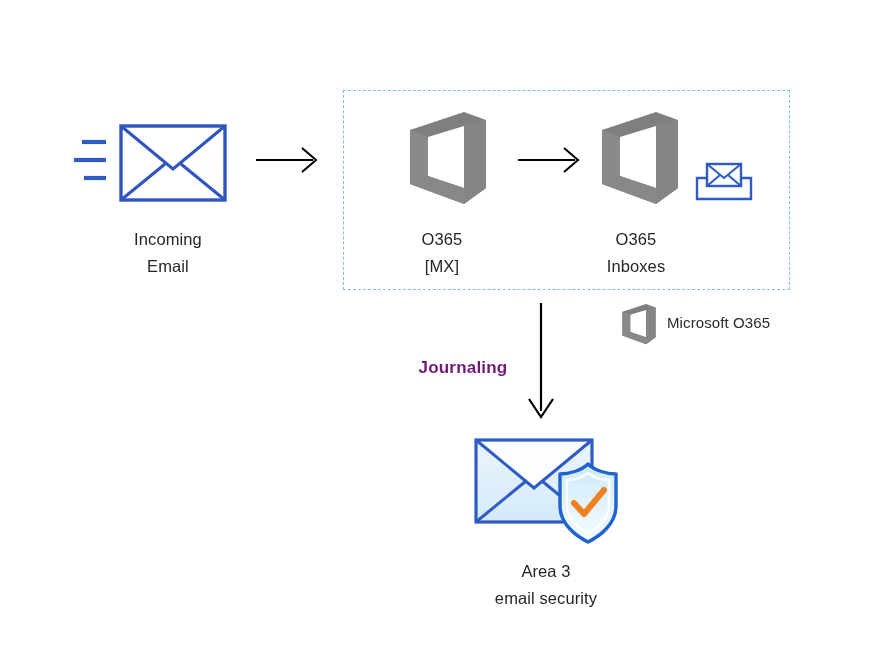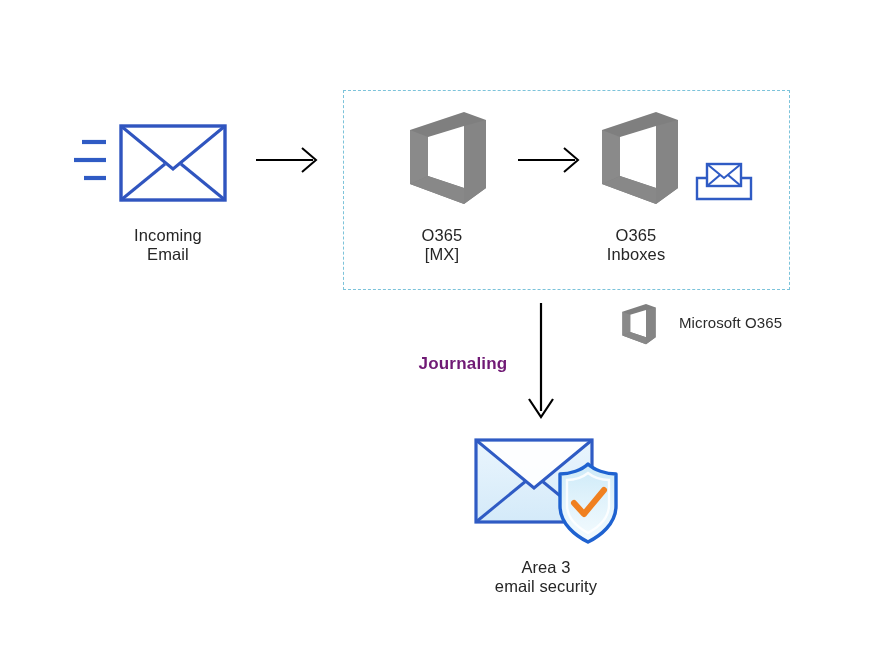--- a/index.html
+++ b/index.html
@@ -20,38 +20,37 @@
     position: absolute;
     left: 0; top: 0;
     width: 886px;
     height: 653px;
   }
   .label {
     position: absolute;
     text-align: center;
     font-family: "Liberation Sans", sans-serif;
     font-size: 16.5px;
-    line-height: 19px;
+    line-height: 27px;
     color: #262626;
     white-space: pre-line;
     letter-spacing: 0.1px;
   }
   .label-journaling {
     font-weight: bold;
     color: #701a75;
     font-size: 17px;
     letter-spacing: 0.2px;
   }
   .label-legend {
     font-size: 15px;
     line-height: 19px;
     color: #2b2b2b;
     text-align: left;
     white-space: nowrap;
-    margin-left: 12px;
   }
 
   
   .dashed-box {
     position: absolute;
     left: 343px;
     top: 90px;
     width: 447px;
     height: 200px;
     border: 1.6px dashed #7cc3da;

